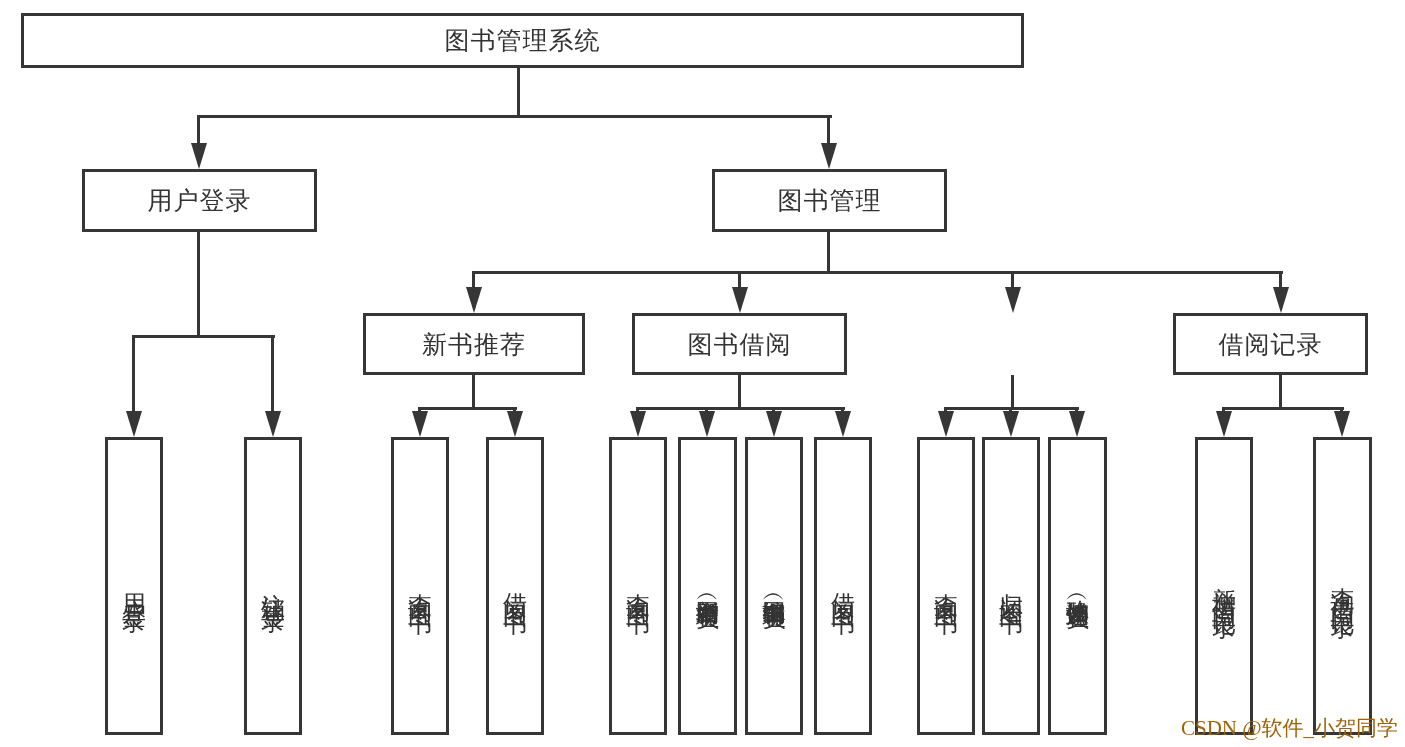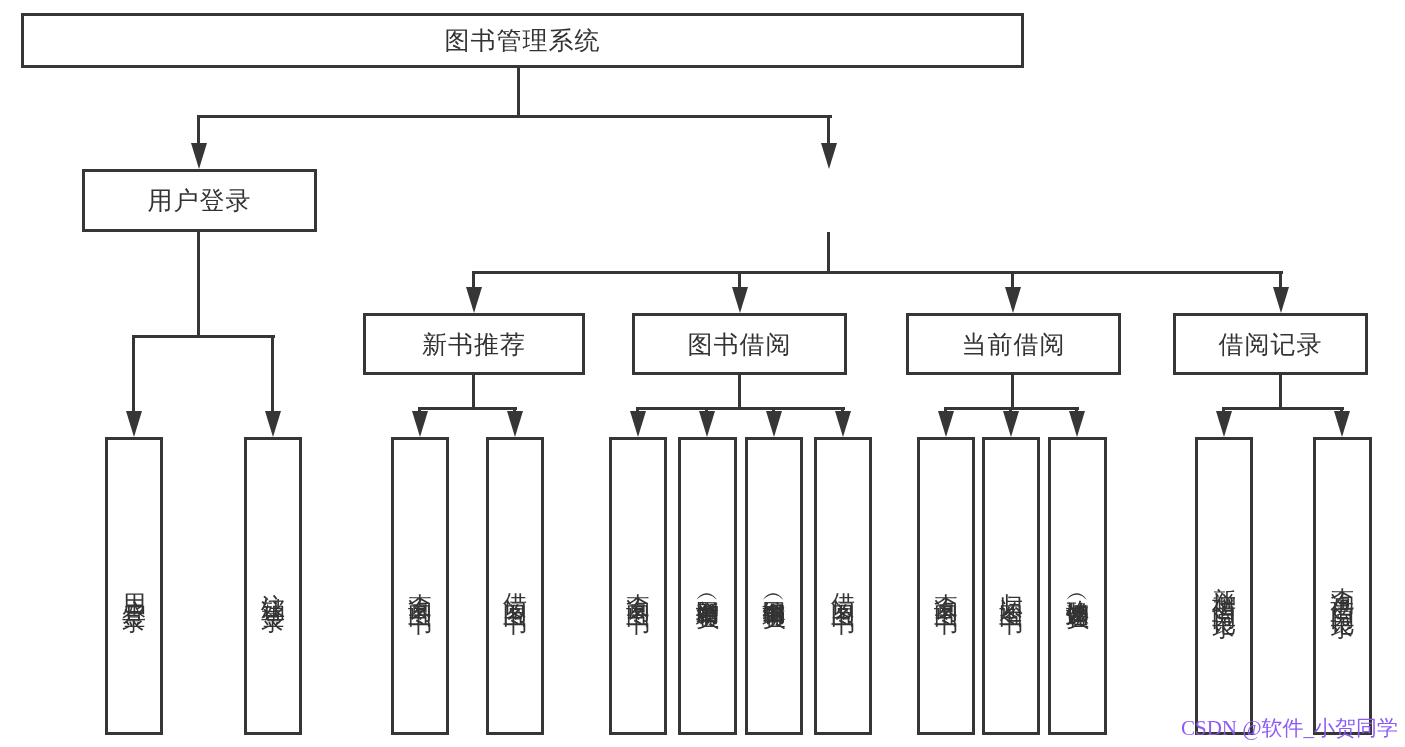--- a/index.html
+++ b/index.html
@@ -21,38 +21,39 @@
   .lh,.lv{position:absolute;background:#363636;}
   .lh{height:3px;}
   .lv{width:3px;}
   .tri{
     position:absolute;width:0;height:0;
     border-left:8px solid transparent;border-right:8px solid transparent;
     border-top:26px solid #363636;
   }
   .watermark{
     position:absolute;left:1181px;top:714px;font-size:21px;
-    color:#8b5cf6;white-space:nowrap;z-index:5;
+    color:#a16207;white-space:nowrap;z-index:5;
   }
 </style>
 </head>
 <body>
 
 <div id="stage">
 
   <div class="box hbox" style="left:21px;top:13px;width:1003px;height:55px;">图书管理系统</div>
 
   <div class="lv" style="left:517px;top:68px;height:50px;"></div>
   <div class="lh" style="left:197px;top:115px;width:635px;"></div>
   <div class="lv" style="left:197px;top:115px;height:32px;"></div>
   <div class="tri" style="left:191px;top:143px;"></div>
   <div class="lv" style="left:827px;top:115px;height:32px;"></div>
   <div class="tri" style="left:821px;top:143px;"></div>
 
   <div class="box hbox" style="left:82px;top:169px;width:235px;height:63px;">用户登录</div>
+  <div class="box hbox" style="left:712px;top:169px;width:235px;height:63px;">图书管理</div>
 
   <div class="lv" style="left:197px;top:232px;height:106px;"></div>
   <div class="lh" style="left:132px;top:335px;width:143px;"></div>
   <div class="lv" style="left:132px;top:335px;height:80px;"></div>
   <div class="tri" style="left:126px;top:411px;"></div>
   <div class="lv" style="left:271px;top:335px;height:80px;"></div>
   <div class="tri" style="left:265px;top:411px;"></div>
 
   <div class="lv" style="left:827px;top:232px;height:42px;"></div>
   <div class="lh" style="left:472px;top:271px;width:811px;"></div>
@@ -60,21 +61,20 @@
   <div class="tri" style="left:466px;top:287px;"></div>
   <div class="lv" style="left:738px;top:271px;height:20px;"></div>
   <div class="tri" style="left:732px;top:287px;"></div>
   <div class="lv" style="left:1011px;top:271px;height:20px;"></div>
   <div class="tri" style="left:1005px;top:287px;"></div>
   <div class="lv" style="left:1279px;top:271px;height:20px;"></div>
   <div class="tri" style="left:1273px;top:287px;"></div>
 
   <div class="box hbox" style="left:363px;top:313px;width:222px;height:62px;">新书推荐</div>
   <div class="box hbox" style="left:632px;top:313px;width:215px;height:62px;">图书借阅</div>
-  <div class="box hbox" style="left:906px;top:313px;width:215px;height:62px;">当前借阅</div>
   <div class="box hbox" style="left:1173px;top:313px;width:195px;height:62px;">借阅记录</div>
 
   <div class="lv" style="left:472px;top:375px;height:35px;"></div>
   <div class="lh" style="left:418px;top:407px;width:99px;"></div>
   <div class="lv" style="left:418px;top:407px;height:8px;"></div>
   <div class="tri" style="left:412px;top:411px;"></div>
   <div class="lv" style="left:513px;top:407px;height:8px;"></div>
   <div class="tri" style="left:507px;top:411px;"></div>
 
   <div class="lv" style="left:738px;top:375px;height:35px;"></div>

